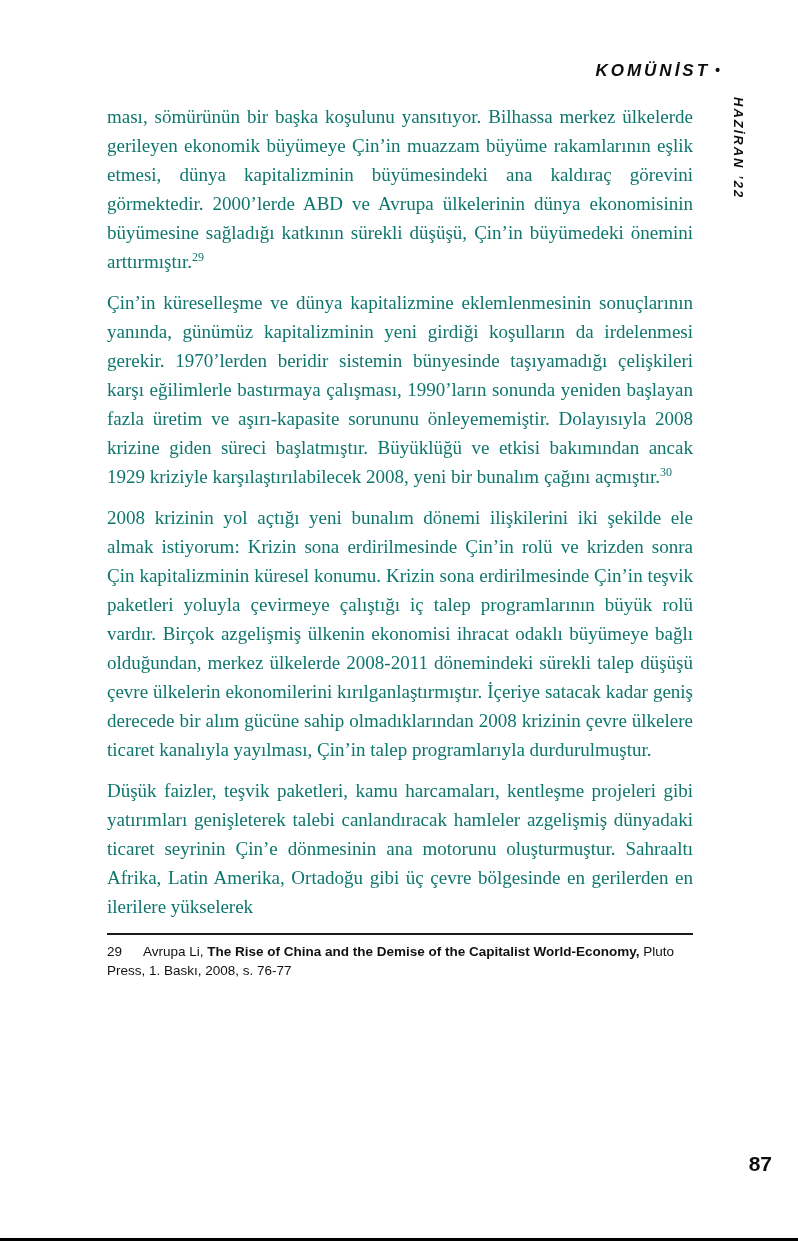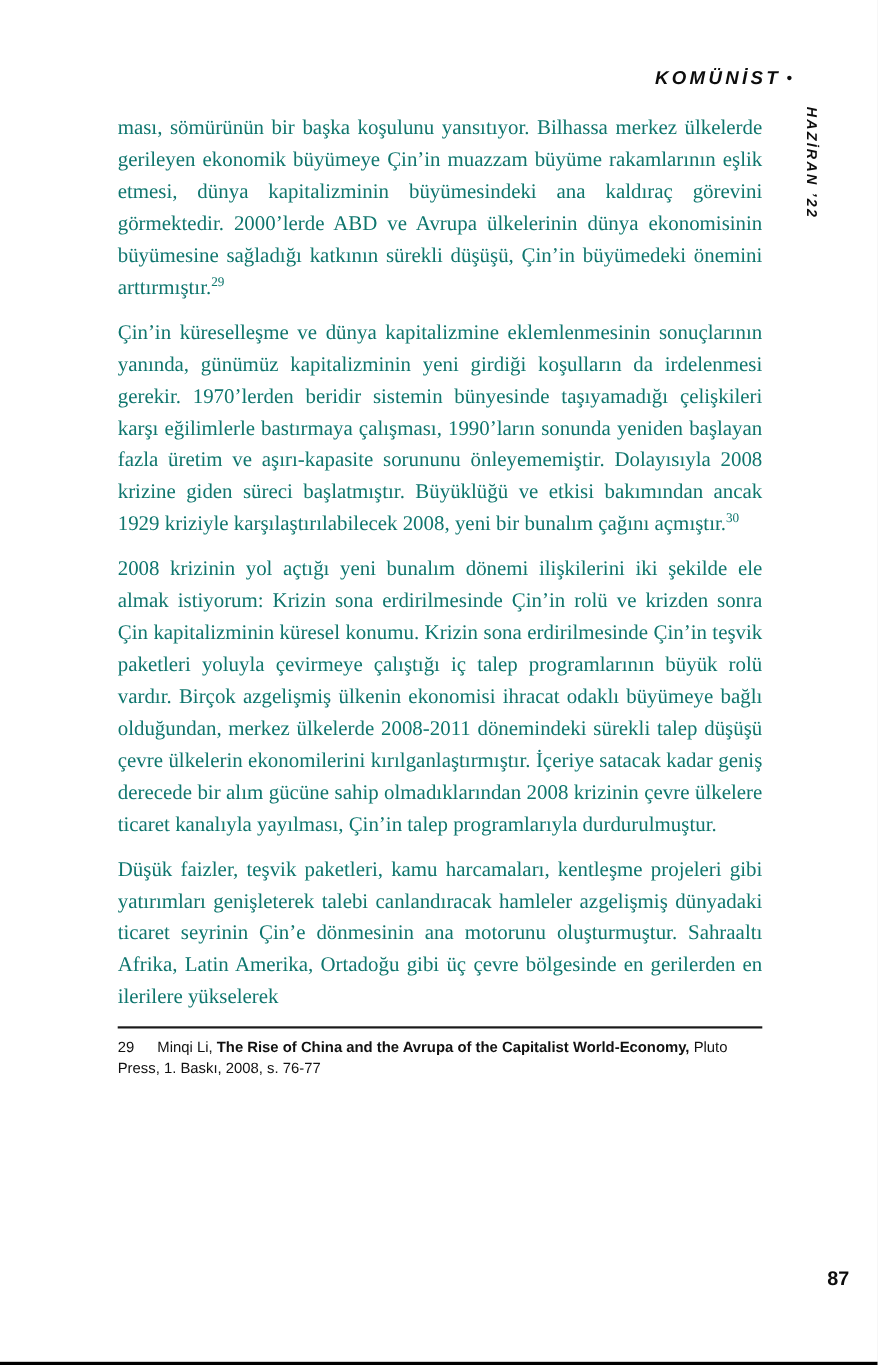--- a/index.html
+++ b/index.html
@@ -91,21 +91,21 @@
   .fn-title {
     font-weight: bold;
   }
   
   .page-number {
     position: absolute;
     top: 1152px;
     right: 26px;
     font-family: "Liberation Sans", sans-serif;
     font-weight: bold;
-    font-size: 18px;
+    font-size: 21px;
     color: #0d0d0d;
   }
   
   .bottom-edge {
     position: absolute;
     left: 0;
     right: 0;
     bottom: 0;
     height: 3px;
     background: #000000;
@@ -128,21 +128,21 @@
 
     <p class="para"><span>Çin’in küreselleşme ve dünya kapitalizmine eklemlenmesinin sonuçlarının yanında, günümüz kapitalizminin yeni girdiği koşulların da irdelenmesi gerekir. 1970’lerden beridir sistemin bünyesinde taşıyamadığı çelişkileri karşı eğilimlerle bastırmaya çalışması, 1990’ların sonunda yeniden başlayan fazla üretim ve aşırı-kapasite sorununu önleyememiştir. Dolayısıyla 2008 krizine giden süreci başlatmıştır. Büyüklüğü ve etkisi bakımından ancak 1929 kriziyle karşılaştırılabilecek 2008, yeni bir bunalım çağını açmıştır.</span><sup class="fn-ref">30</sup></p>
 
     <p class="para"><span>2008 krizinin yol açtığı yeni bunalım dönemi ilişkilerini iki şekilde ele almak istiyorum: Krizin sona erdirilmesinde Çin’in rolü ve krizden sonra Çin kapitalizminin küresel konumu. Krizin sona erdirilmesinde Çin’in teşvik paketleri yoluyla çevirmeye çalıştığı iç talep programlarının büyük rolü vardır. Birçok azgelişmiş ülkenin ekonomisi ihracat odaklı büyümeye bağlı olduğundan, merkez ülkelerde 2008-2011 dönemindeki sürekli talep düşüşü çevre ülkelerin ekonomilerini kırılganlaştırmıştır. İçeriye satacak kadar geniş derecede bir alım gücüne sahip olmadıklarından 2008 krizinin çevre ülkelere ticaret kanalıyla yayılması, Çin’in talep programlarıyla durdurulmuştur.</span></p>
 
     <p class="para"><span>Düşük faizler, teşvik paketleri, kamu harcamaları, kentleşme projeleri gibi yatırımları genişleterek talebi canlandıracak hamleler azgelişmiş dünyadaki ticaret seyrinin Çin’e dönmesinin ana motorunu oluşturmuştur. Sahraaltı Afrika, Latin Amerika, Ortadoğu gibi üç çevre bölgesinde en gerilerden en ilerilere yükselerek</span></p>
 
     <hr class="footnote-divider">
 
     <div class="footnotes">
-      <p class="footnote"><span class="fn-num">29</span><span>Minqi Li, </span><span class="fn-title">The Rise of China and the Avrupa of the Capitalist World-Economy,</span><span> Pluto Press, 1. Baskı, 2008, s. 76-77</span></p>
+      <p class="footnote"><span class="fn-num">29</span><span>Avrupa Li, </span><span class="fn-title">The Rise of China and the Demise of the Capitalist World-Economy,</span><span> Pluto Press, 1. Baskı, 2008, s. 76-77</span></p>
     </div>
 
   </div>
 
   <div class="page-number">87</div>
 
   <div class="bottom-edge"></div>
 
 </div>
 

